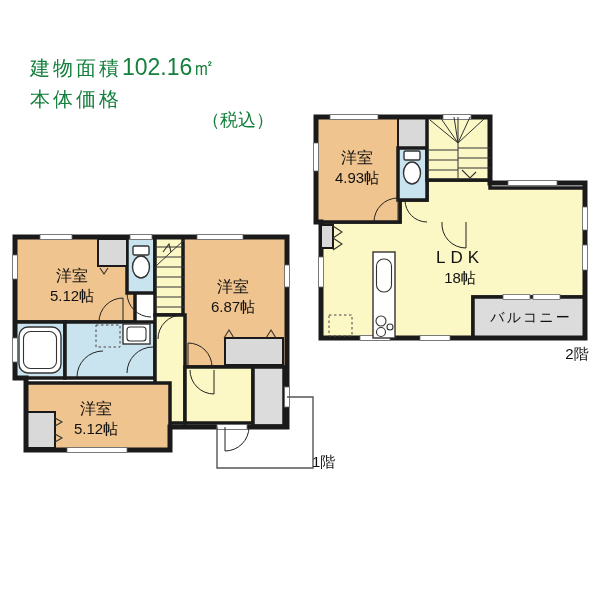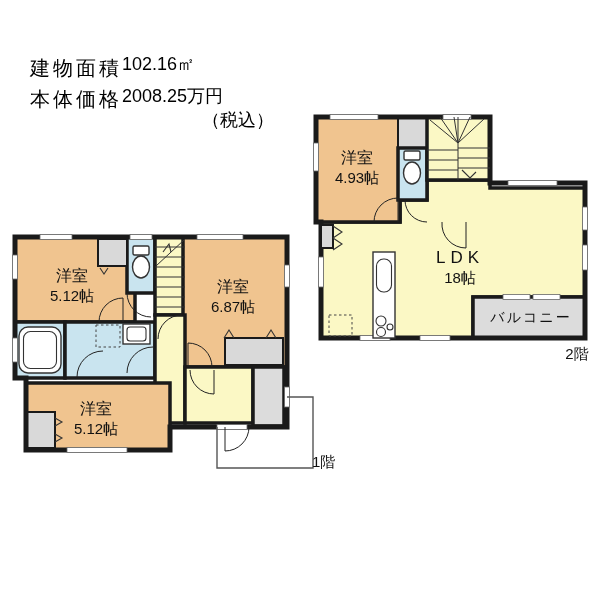--- a/index.html
+++ b/index.html
@@ -1,20 +1,20 @@
 <!DOCTYPE html>
 <html><head>
 <meta charset="utf-8">
 <style>
   html,body{margin:0;padding:0;background:#fff;}
   #stage{position:relative;width:600px;height:600px;background:#ffffff;overflow:hidden;
          font-family:"Liberation Sans",sans-serif;color:#111;}
-  .hdr{position:absolute;white-space:nowrap;color:#000000;}
+  .hdr{position:absolute;white-space:nowrap;color:#15803d;}
   .hdr-label{font-size:20px;letter-spacing:3px;font-weight:500;}
-  .hdr-value{font-size:18px;font-weight:500;}
+  .hdr-value{font-size:23px;font-weight:500;}
   .hdr-note{font-size:18px;font-weight:500;}
   svg{position:absolute;}
   .wall{stroke:#1a1a1a;stroke-width:3.5;}
   .wallthin{stroke:#1a1a1a;stroke-width:2;}
   .outline{fill:none;stroke:#1a1a1a;stroke-width:5;}
   .win{fill:#ffffff;stroke:#666;stroke-width:0.8;}
   .fixture{fill:#ffffff;stroke:#333;stroke-width:1.4;}
   .fixline{fill:none;stroke:#333;stroke-width:1.1;}
   .arc{fill:none;stroke:#222;stroke-width:1;}
   .tread{stroke:#333;stroke-width:1;}
@@ -24,21 +24,20 @@
   .flabel{font-family:"Liberation Sans",sans-serif;fill:#111;font-weight:500;}
 </style>
 </head>
 <body>
 
 <div id="stage">
 
   <div class="hdr hdr-label" style="left:30px;top:55px;">建物面積</div>
   <div class="hdr hdr-value" style="left:122px;top:52px;">102.16㎡</div>
   <div class="hdr hdr-label" style="left:30px;top:86px;">本体価格</div>
-  <div class="hdr hdr-value" style="left:122px;top:84px;">2008.25万円</div>
   <div class="hdr hdr-note" style="left:202px;top:108px;">（税込）</div>
 
   <svg style="left:0px;top:228px;" width="348" height="255" viewBox="0 228 348 255">
 
     <rect class="wall" x="15" y="237" width="120" height="85" fill="#f0c48f"></rect>
     <rect class="wall" x="127" y="237" width="28" height="56" fill="#c9e4ef"></rect>
     <rect class="wall" x="155" y="237" width="30" height="78" fill="#fbf8c5"></rect>
     <rect class="wall" x="183" y="237" width="104" height="130" fill="#f0c48f"></rect>
     <rect class="wall" x="15" y="322" width="50" height="56" fill="#c9e4ef"></rect>
     <rect class="wall" x="65" y="322" width="90" height="56" fill="#c9e4ef"></rect>

